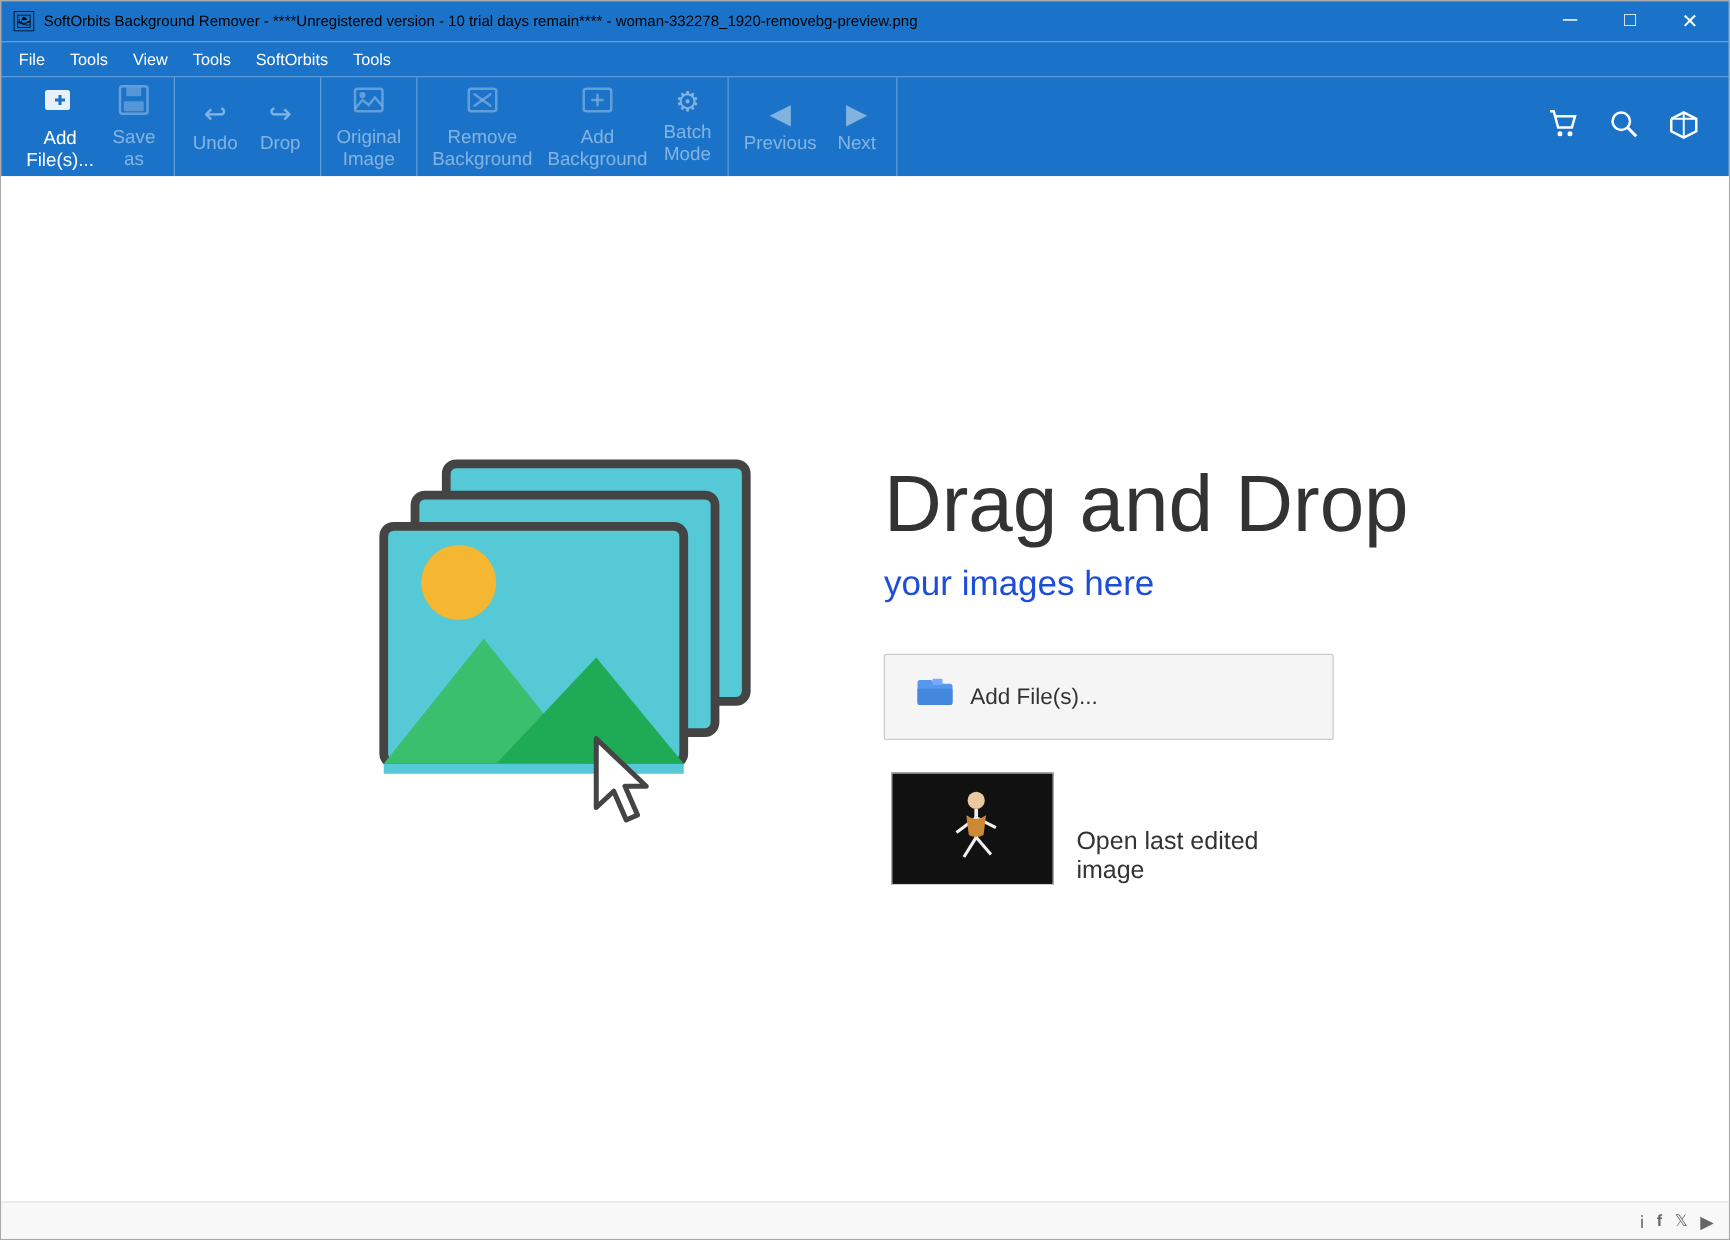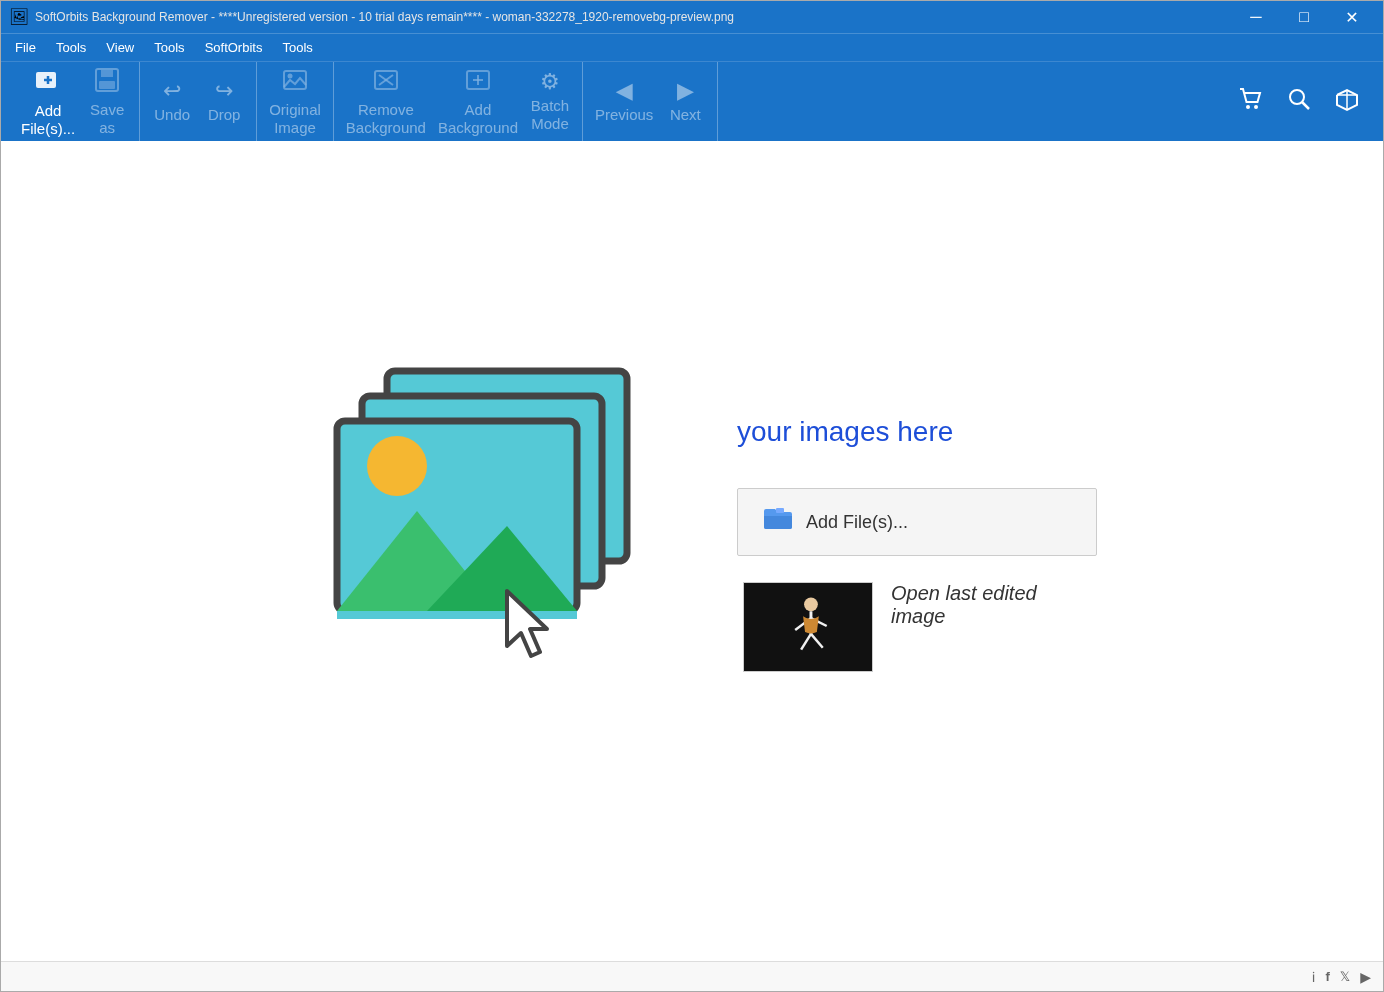--- a/index.html
+++ b/index.html
@@ -2,21 +2,21 @@
 <html><head>
   <meta charset="utf-8">
   <style>
     * { margin: 0; padding: 0; box-sizing: border-box; }
     body { font-family: 'Segoe UI', Arial, sans-serif; background: #f0f0f0; width: 1384px; height: 992px; overflow: hidden; }
 
     
     .window { width: 1384px; height: 992px; display: flex; flex-direction: column; border: 1px solid #aaa; background: #fff; }
     .title-bar { background: #1a73c8; display: flex; align-items: center; height: 32px; padding: 0 8px; user-select: none; }
     .title-bar-icon { width: 20px; height: 20px; margin-right: 6px; }
-    .title-bar-title { color: #e5e5e5; font-size: 12px; flex: 1; white-space: nowrap; overflow: hidden; text-overflow: ellipsis; }
+    .title-bar-title { color: #000000; font-size: 12px; flex: 1; white-space: nowrap; overflow: hidden; text-overflow: ellipsis; }
     .title-bar-controls { display: flex; gap: 2px; }
     .title-bar-btn { width: 46px; height: 32px; border: none; background: transparent; color: white; font-size: 16px; cursor: pointer; display: flex; align-items: center; justify-content: center; }
 
     
     .menu-bar { background: #1a73c8; display: flex; align-items: center; height: 28px; padding: 0 4px; border-top: 1px solid rgba(255,255,255,0.2); }
     .menu-item { color: white; font-size: 13px; padding: 4px 10px; cursor: pointer; border-radius: 3px; }
 
     
     .toolbar { background: #1a73c8; display: flex; align-items: center; height: 80px; padding: 0 8px; border-top: 1px solid rgba(255,255,255,0.15); }
     .toolbar-group { display: flex; align-items: center; border-right: 1px solid rgba(255,255,255,0.3); padding: 0 6px; height: 100%; }
@@ -36,21 +36,21 @@
     .drop-zone-area { display: flex; align-items: center; gap: 80px; margin-bottom: 20px; }
     .illustration { position: relative; width: 370px; height: 360px; flex-shrink: 0; }
 
     
     .drop-text { display: flex; flex-direction: column; }
     .drag-drop-title { font-size: 64px; font-weight: 300; color: #333; line-height: 1.1; }
     .drag-drop-sub { font-size: 28px; color: #1d4ed8; margin-top: 12px; margin-bottom: 40px; }
     .add-files-btn { display: flex; align-items: center; gap: 12px; border: 1px solid #ccc; background: #f5f5f5; padding: 16px 24px; font-size: 18px; color: #333; cursor: pointer; width: 360px; margin-bottom: 20px; border-radius: 2px; }
     .folder-icon-wrap { font-size: 24px; }
 
-    .last-edited { display: flex; align-items: flex-start; gap: 18px; cursor: pointer; padding: 6px; border-radius: 4px; width: 360px; font-style: italic; }
+    .last-edited { display: flex; align-items: flex-end; gap: 18px; cursor: pointer; padding: 6px; border-radius: 4px; width: 360px; }
     .last-edited-thumb { width: 130px; height: 90px; background: #000; border: 1px solid #ccc; overflow: hidden; display: flex; align-items: center; justify-content: center; flex-shrink: 0; }
     .last-edited-label { font-size: 20px; color: #333; }
 
     
     .status-bar { height: 30px; background: #f8f8f8; border-top: 1px solid #ddd; display: flex; align-items: center; justify-content: flex-end; padding: 0 12px; gap: 10px; }
     .status-icon { font-size: 14px; color: #666; cursor: pointer; }
   </style>
 </head>
 <body>
 
@@ -207,20 +207,21 @@
 
           <rect x="50" y="250" width="240" height="8" fill="#55c9d6"></rect>
 
           <g transform="translate(220, 230)">
             <polygon points="0,0 0,55 14,42 24,65 33,61 23,38 40,38" fill="white" stroke="#444" stroke-width="4" stroke-linejoin="round"></polygon>
           </g>
         </svg>
       </div>
 
       <div class="drop-text">
+        <span class="drag-drop-title">Drag and Drop</span>
         <span class="drag-drop-sub">your images here</span>
 
         <button class="add-files-btn">
           <span class="folder-icon-wrap">
             <svg width="32" height="28" viewBox="0 0 32 28" fill="none">
               <path d="M2 6 Q2 4 4 4 H13 L16 7 H28 Q30 7 30 9 V22 Q30 24 28 24 H4 Q2 24 2 22 Z" fill="#5599ee"></path>
               <path d="M2 11 H30 V22 Q30 24 28 24 H4 Q2 24 2 22 Z" fill="#4488dd"></path>
               <rect x="14" y="3" width="8" height="5" rx="1" fill="#77aaff"></rect>
             </svg>
           </span>

